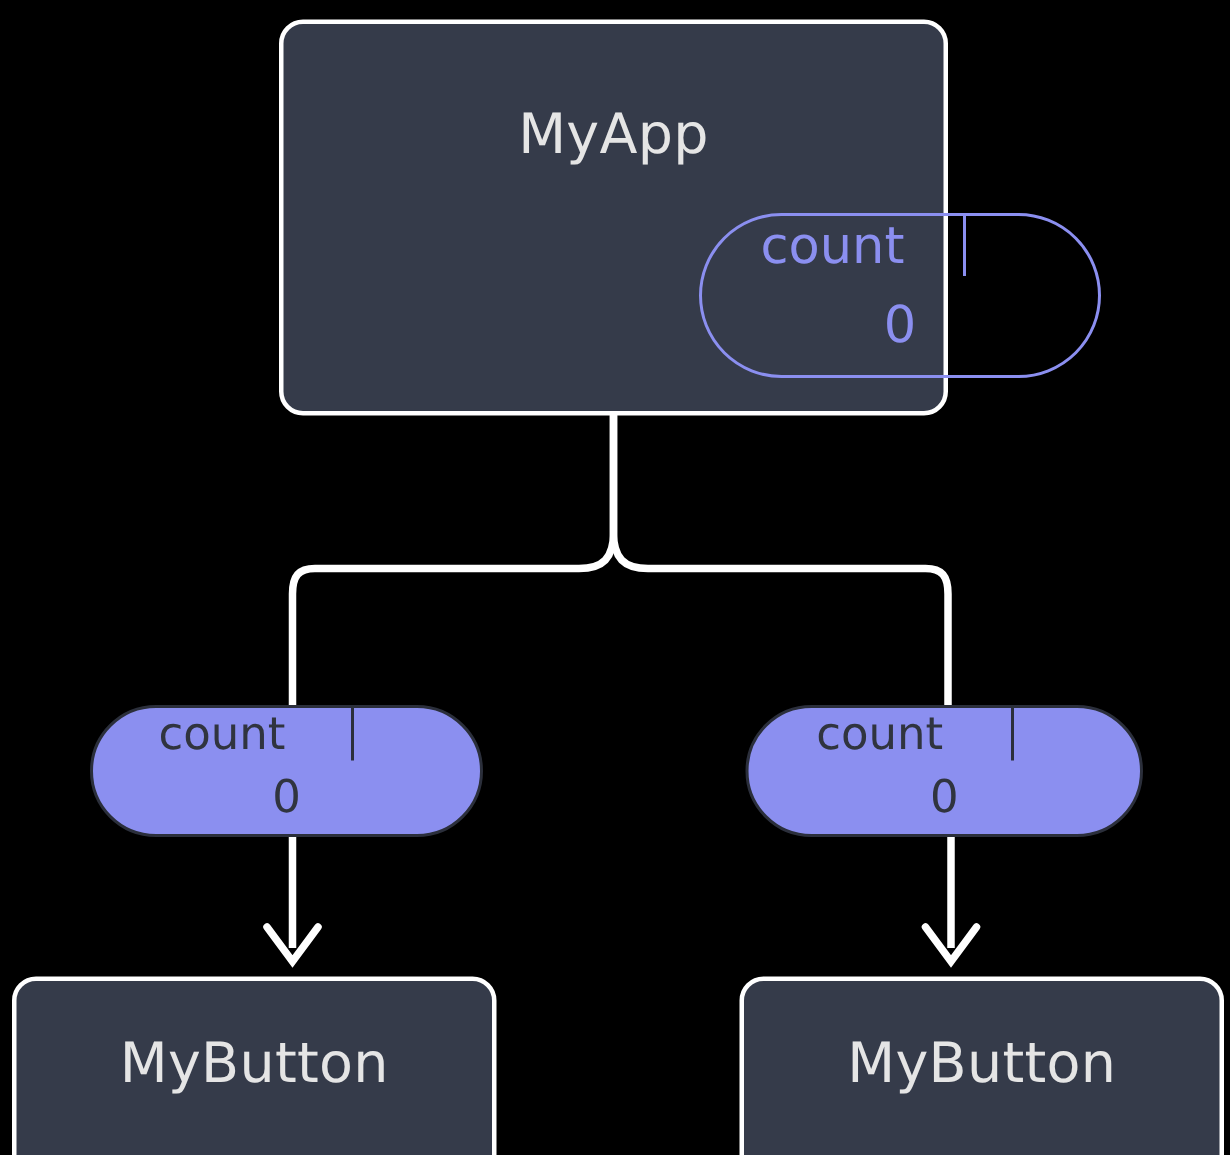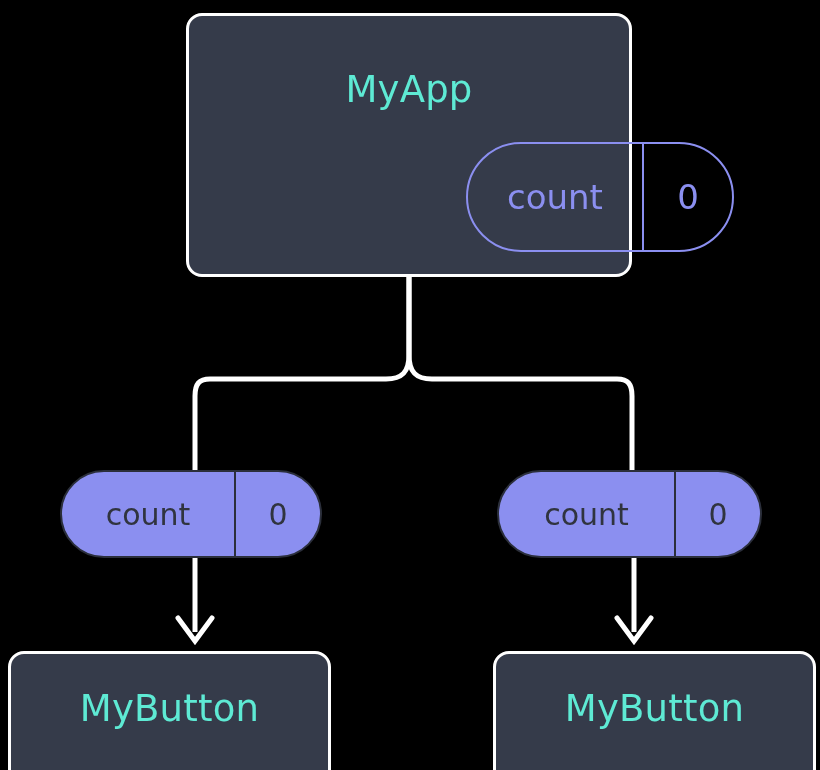--- a/index.html
+++ b/index.html
@@ -34,21 +34,21 @@
     box-sizing: border-box;
     background: #353b4a;
     border: 3px solid #ffffff;
     border-radius: 16px;
   }
   .comp-title {
     position: absolute;
     left: 0;
     right: 0;
     text-align: center;
-    color: #5eead4;
+    color: #e5e5e5;
     font-weight: 400;
     letter-spacing: 0.2px;
     white-space: nowrap;
   }
 
   #box-myapp {
     left: 186px;
     top: 13px;
     width: 446px;
     height: 264px;
@@ -71,20 +71,21 @@
   }
 
   
   .pill {
     position: absolute;
     box-sizing: border-box;
     display: flex;
     align-items: stretch;
     border-radius: 999px;
     overflow: hidden;
+    flex-direction: column;
   }
   .pill .pill-key,
   .pill .pill-val {
     display: flex;
     align-items: center;
     justify-content: center;
     white-space: nowrap;
   }
 
   

